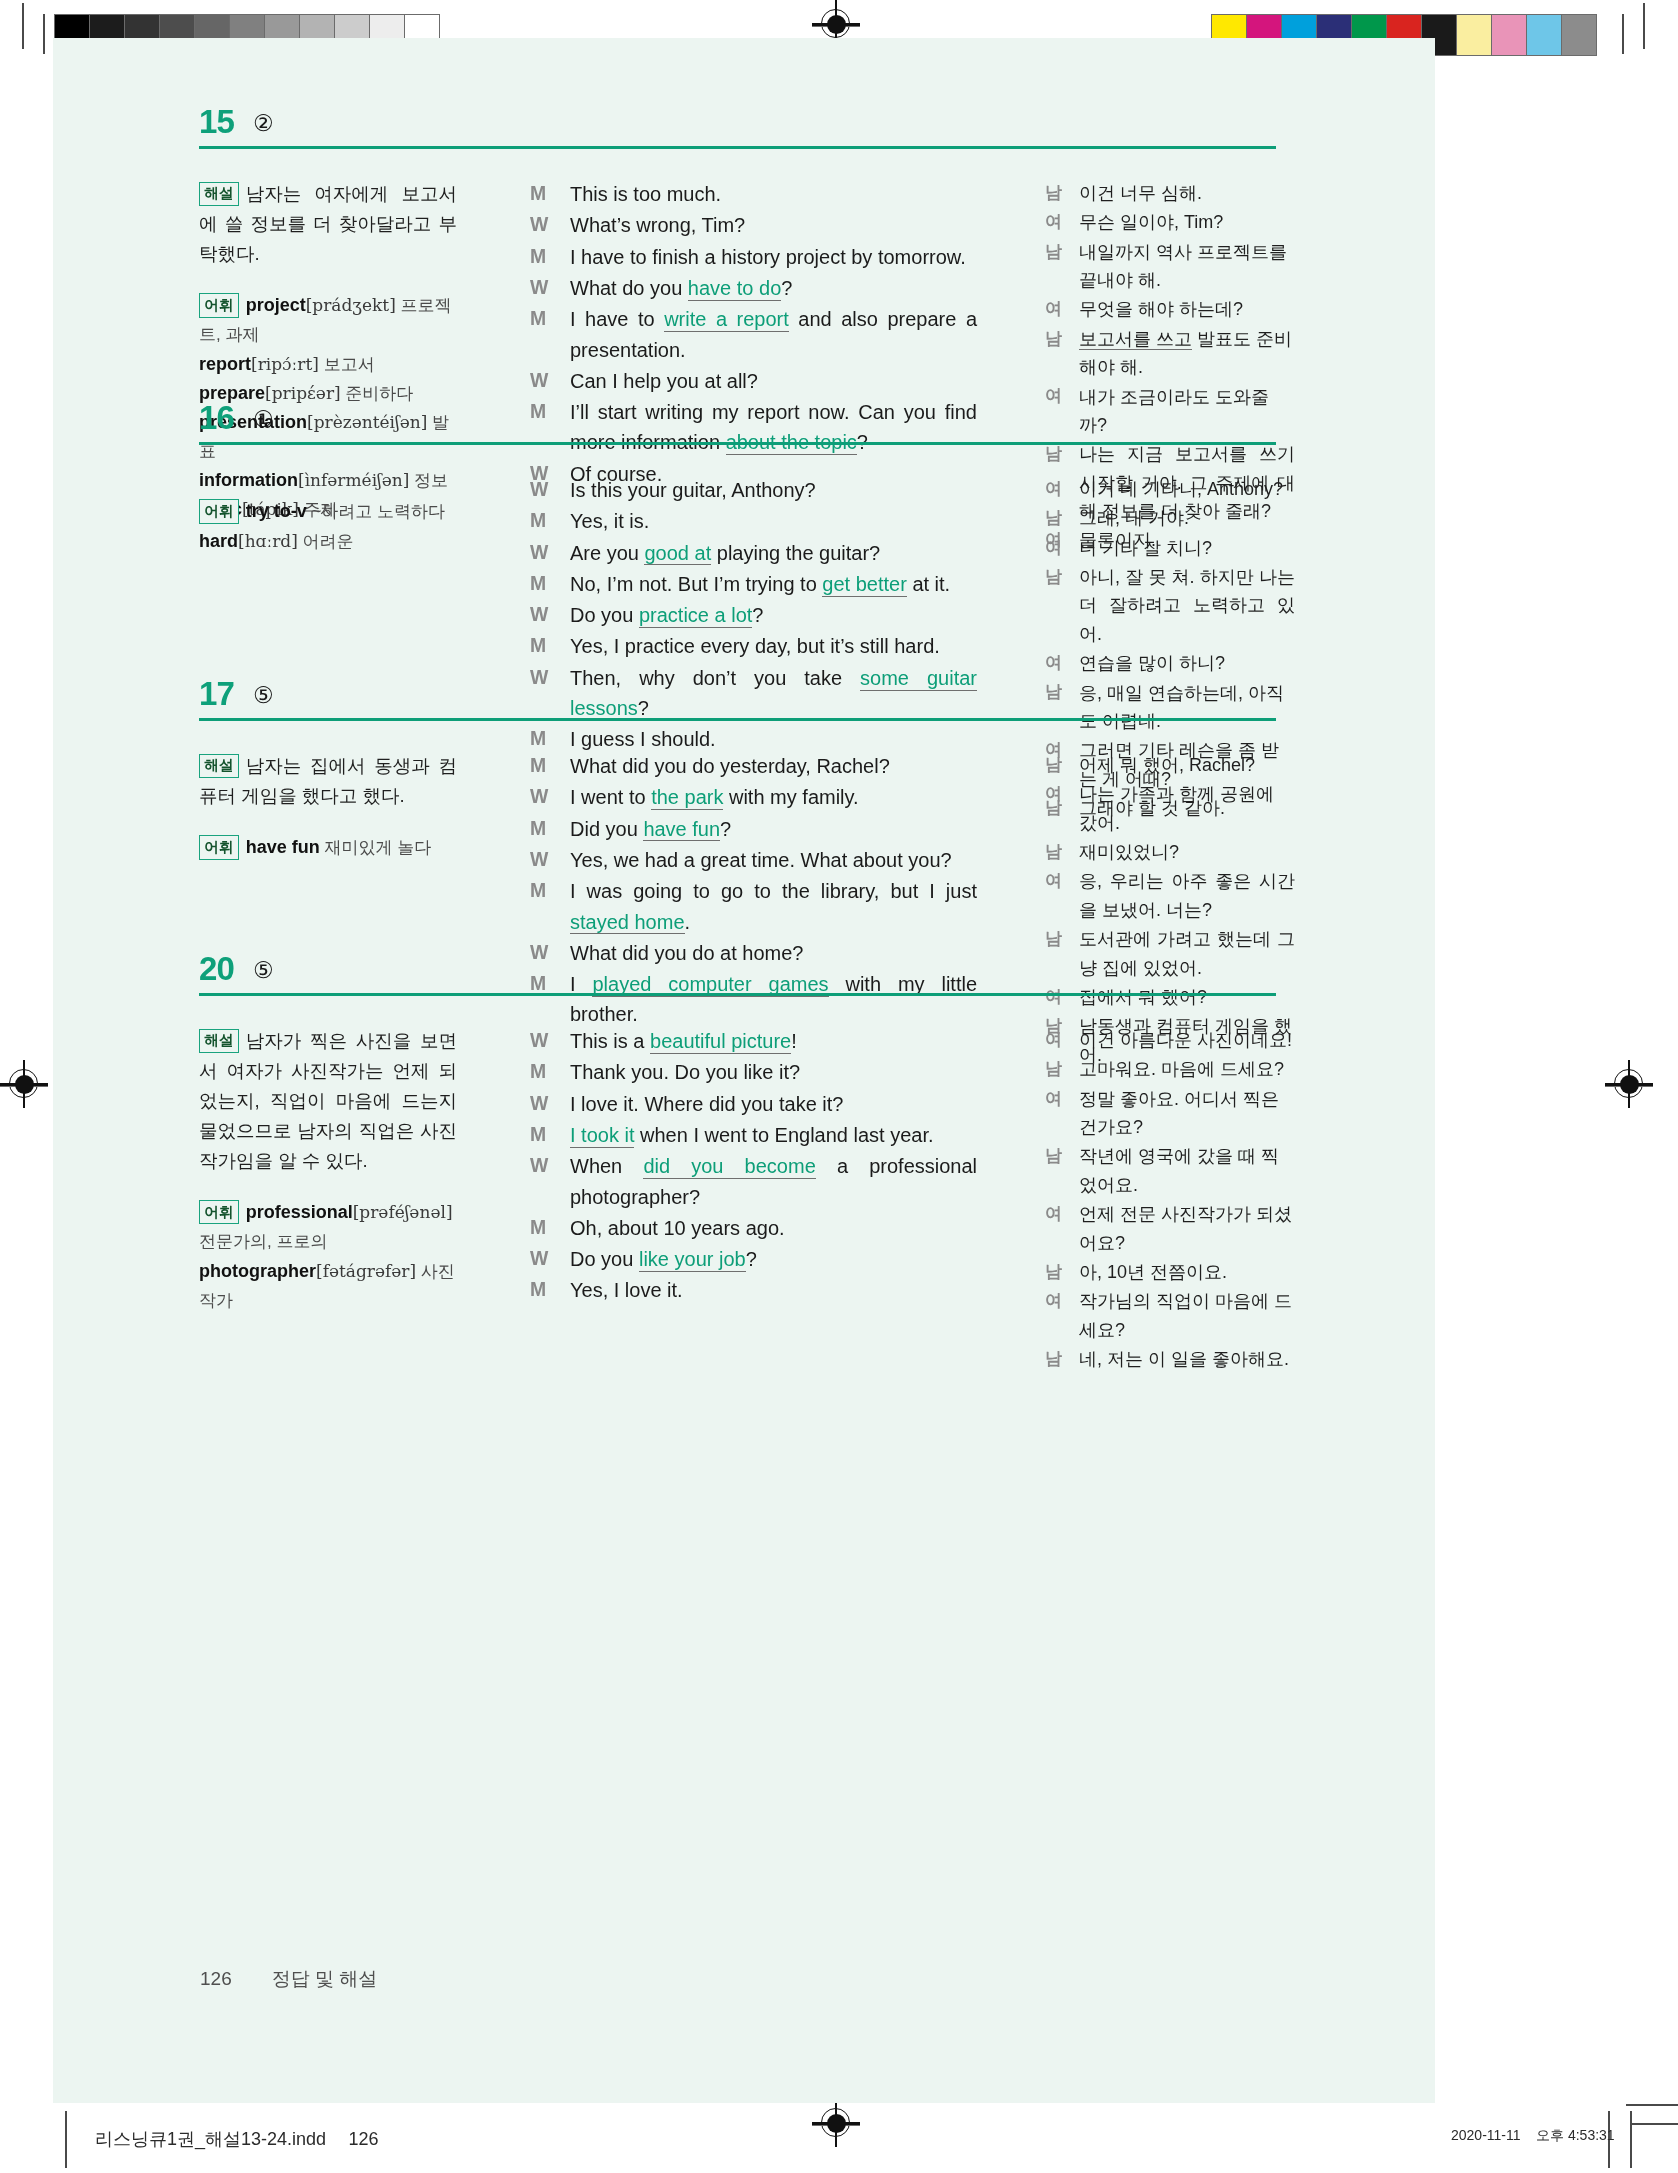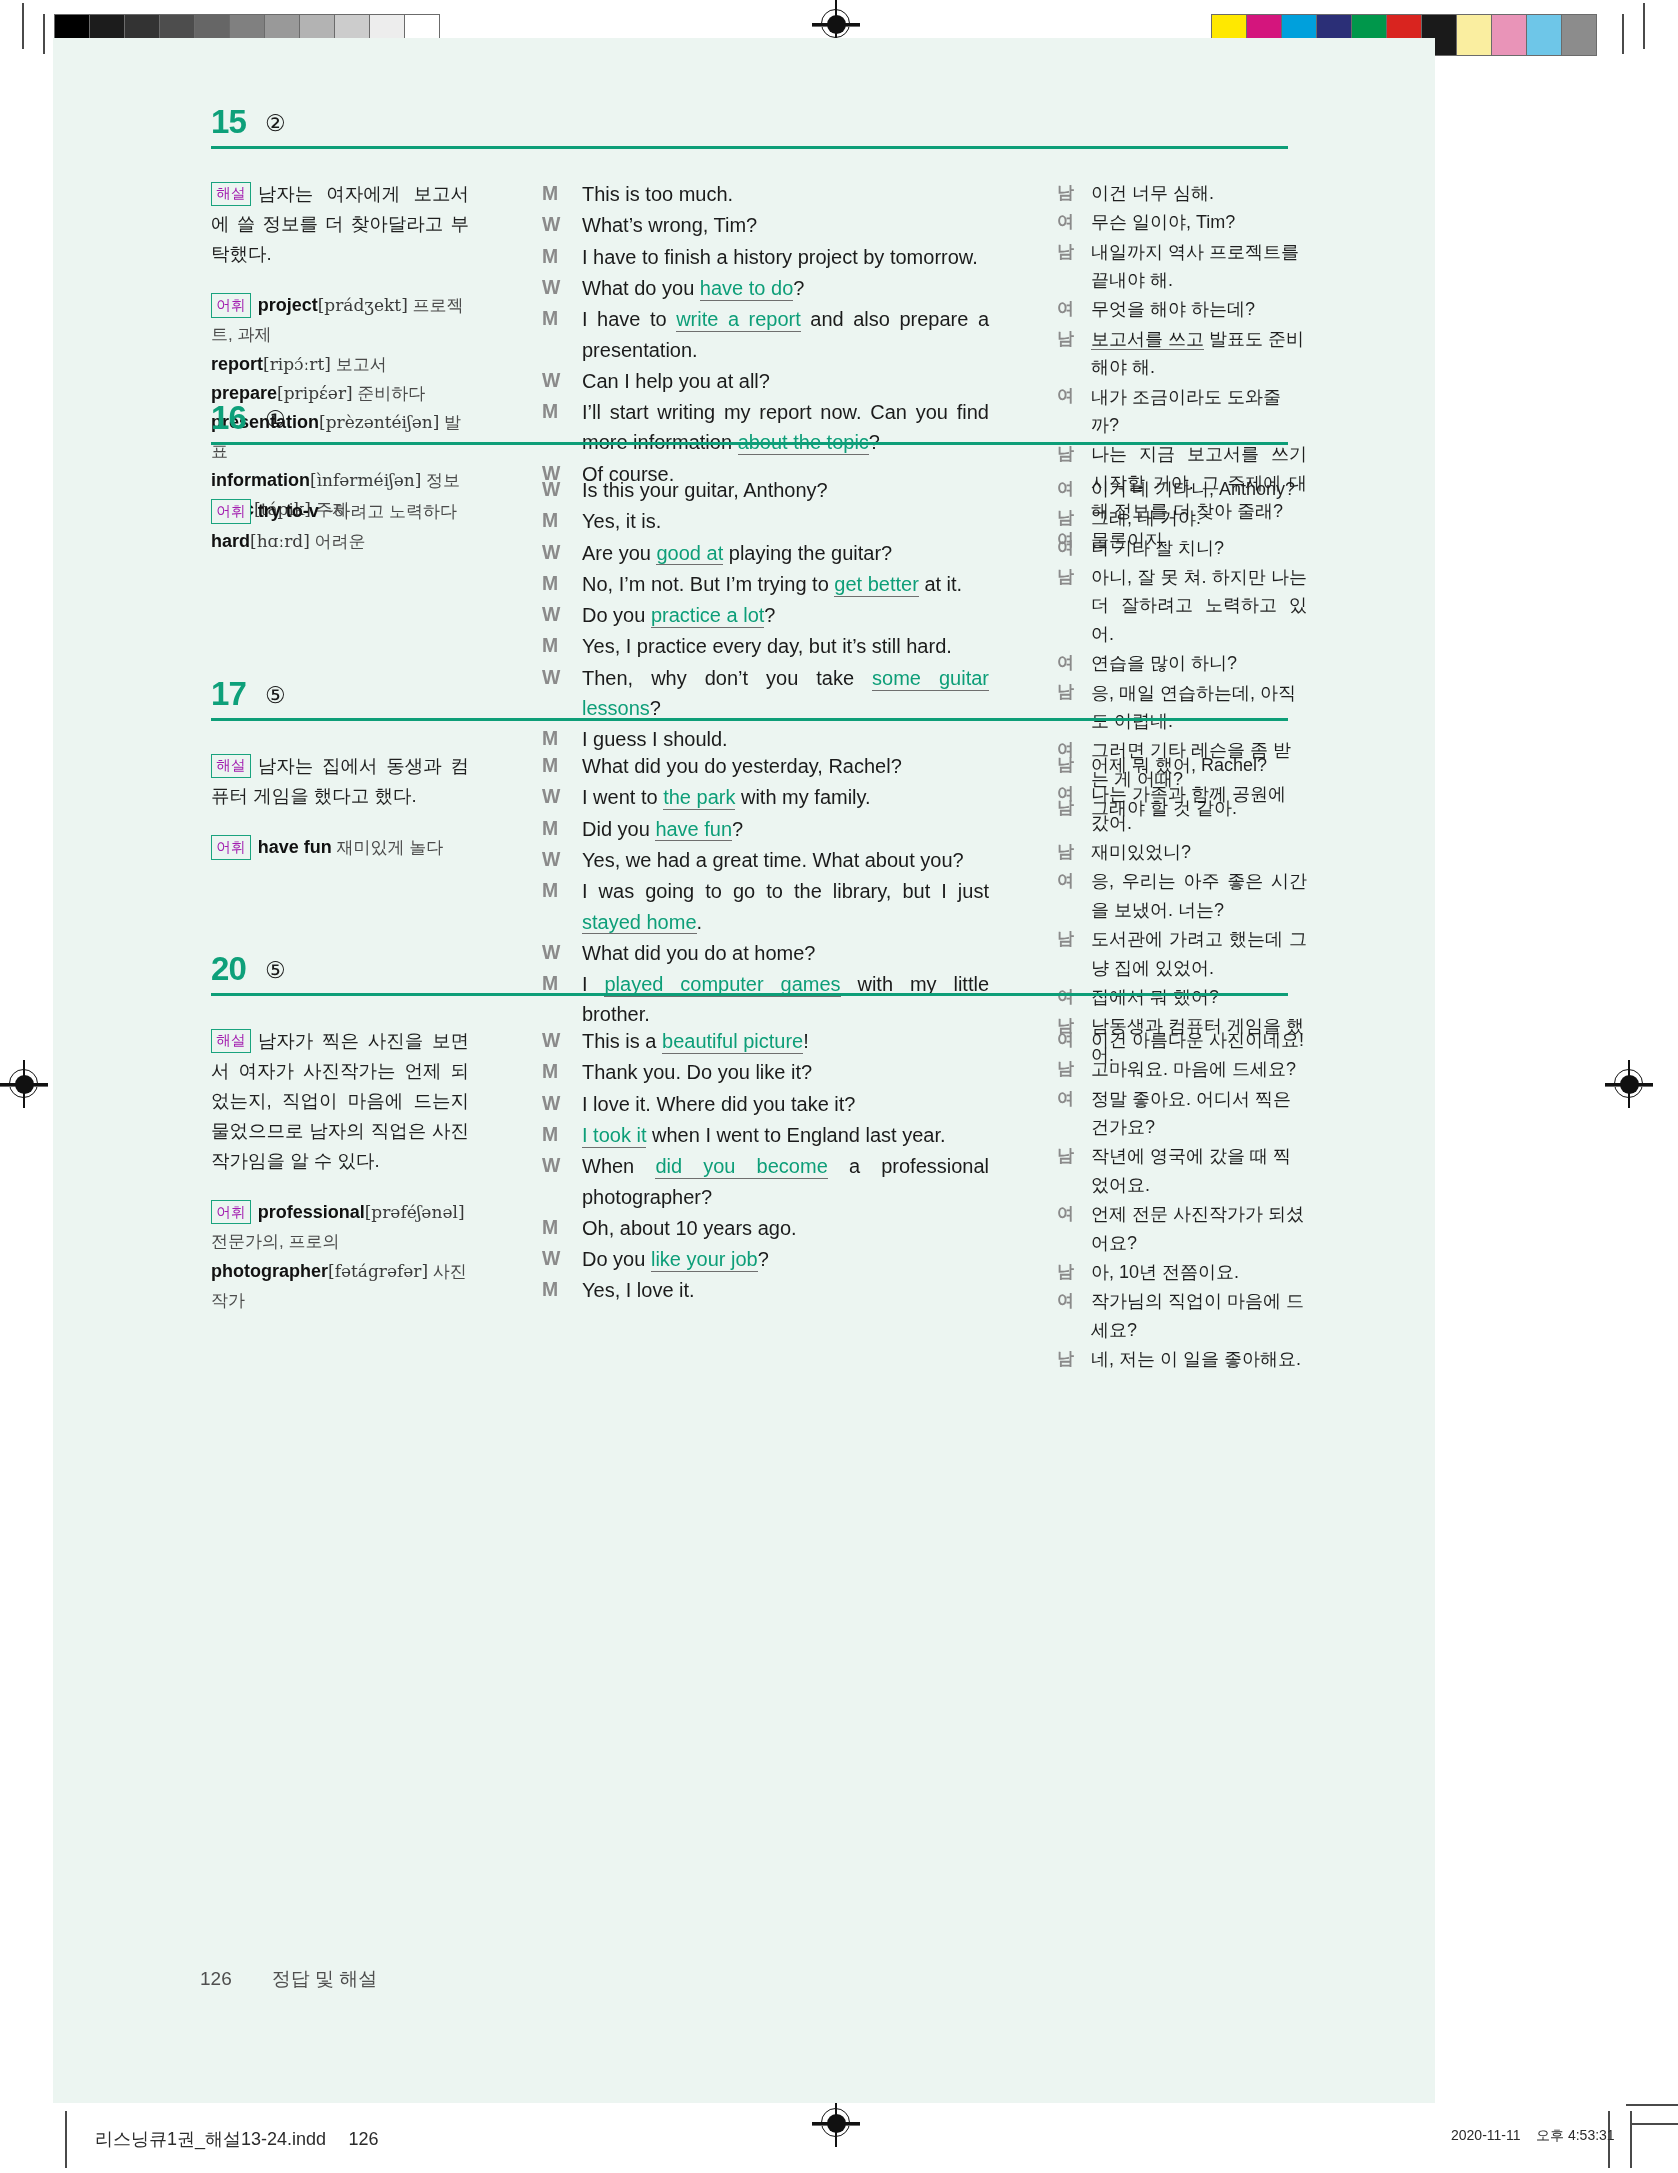--- a/index.html
+++ b/index.html
@@ -22,36 +22,36 @@
   .reg-mark{position:absolute;width:48px;height:48px;}
   .reg-mark .ring{position:absolute;left:8.6px;top:8.6px;width:29px;height:29px;border:1.7px solid #111;border-radius:50%;box-sizing:border-box;}
   .reg-mark .dot{position:absolute;left:14.6px;top:14.6px;width:19px;height:19px;background:#111;border-radius:50%;}
   .reg-mark .vl{position:absolute;left:23px;top:0;width:1.7px;height:48px;background:#111;}
   .reg-mark .hl{position:absolute;top:23px;left:0;height:1.7px;width:48px;background:#111;}
 
   
   #page-bg{position:absolute;left:53px;top:38px;width:1382px;height:2065px;background:#ecf5f1;}
   #content{position:absolute;left:53px;top:38px;width:1382px;height:2065px;}
 
-  .qblock{position:absolute;left:12px;width:1382px;}
+  .qblock{position:absolute;left:0;width:1382px;}
 
   .qhead{position:relative;height:52px;}
   .qnum{position:absolute;left:146px;top:0;font-size:33px;font-weight:bold;color:#0ea07a;letter-spacing:-0.9px;}
   .qans{position:absolute;left:200px;top:6.9px;font-size:23px;color:#1a1a1a;}
   .qrule{position:absolute;left:146px;width:1077px;height:2.6px;background:#0d9e78;}
 
   .cols{position:absolute;left:0;top:0;width:1382px;}
   .col-left{position:absolute;left:146px;width:258px;}
   .col-mid{position:absolute;left:477px;width:447px;}
   .col-right{position:absolute;left:992px;width:250px;}
 
   .tag{
-    display:inline-block;border:1.3px solid #19a37e;color:#a21caf;
+    display:inline-block;border:1.3px solid #19a37e;color:#14532d;
     font-size:14.6px;line-height:1;padding:3.4px 4.3px 4.3px 4.3px;
-    vertical-align:1.7px;margin-right:6.9px;background:#ecf5f1;font-weight:400;
+    vertical-align:1.7px;margin-right:6.9px;background:#ecf5f1;font-weight:700;
   }
   .expl{font-size:18.5px;line-height:1.62;color:#1f1f1f;text-align:justify;}
   .vocab{font-size:18px;line-height:1.62;color:#1f1f1f;margin-top:22.4px;}
   .vocab .w{font-weight:bold;color:#111;}
   .vocab .ipa{font-family:"DejaVu Serif",serif;font-size:17px;color:#3a3a3a;}
   .vocab .kr{color:#4a4a4a;font-size:17px;}
 
   
   .line{position:relative;padding-left:40px;font-size:20px;line-height:1.52;color:#1b1b1b;margin-bottom:0.9px;}
   .line .spk{position:absolute;left:0;top:0;font-weight:bold;color:#8a8a8a;font-size:19.4px;letter-spacing:0.4px;}

